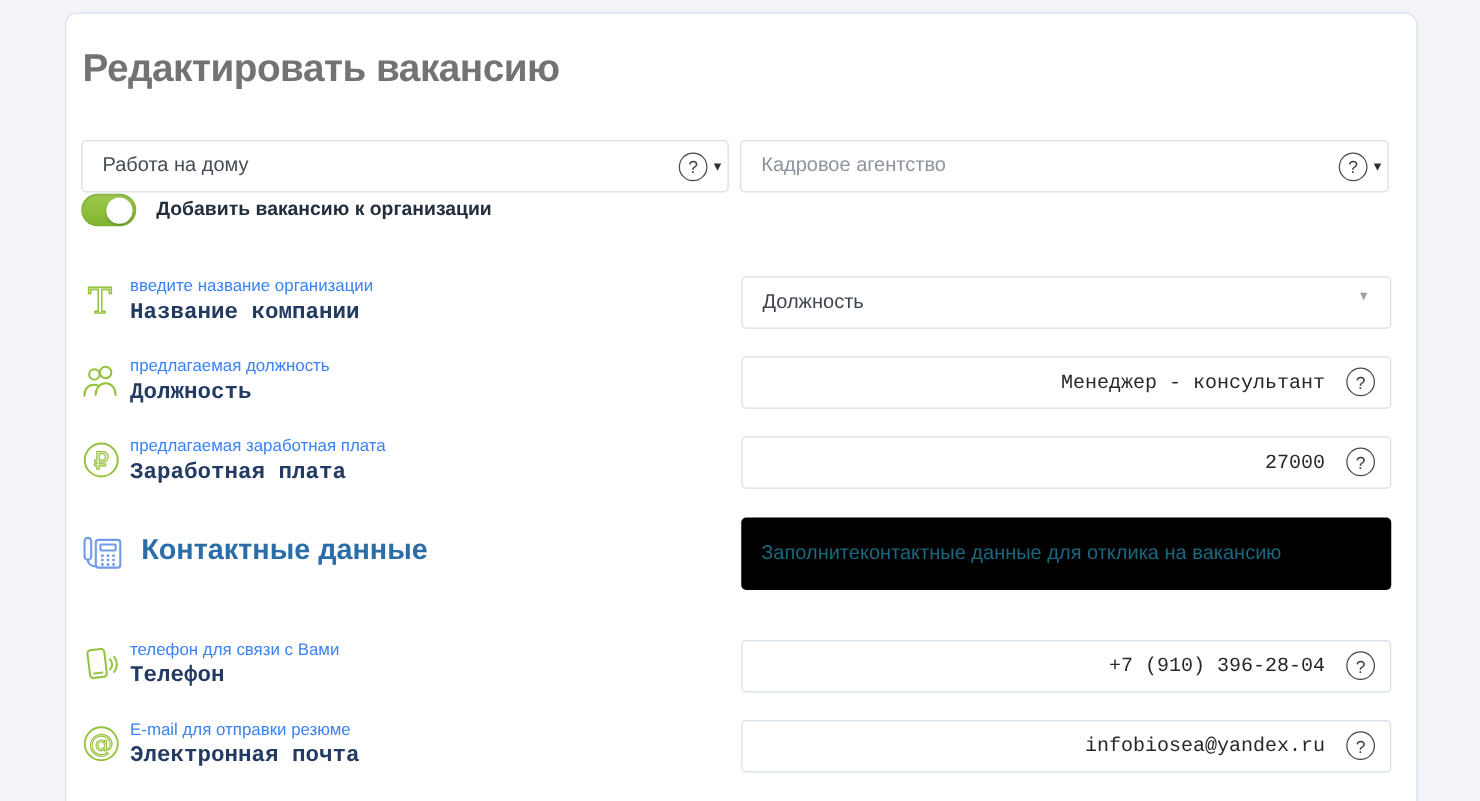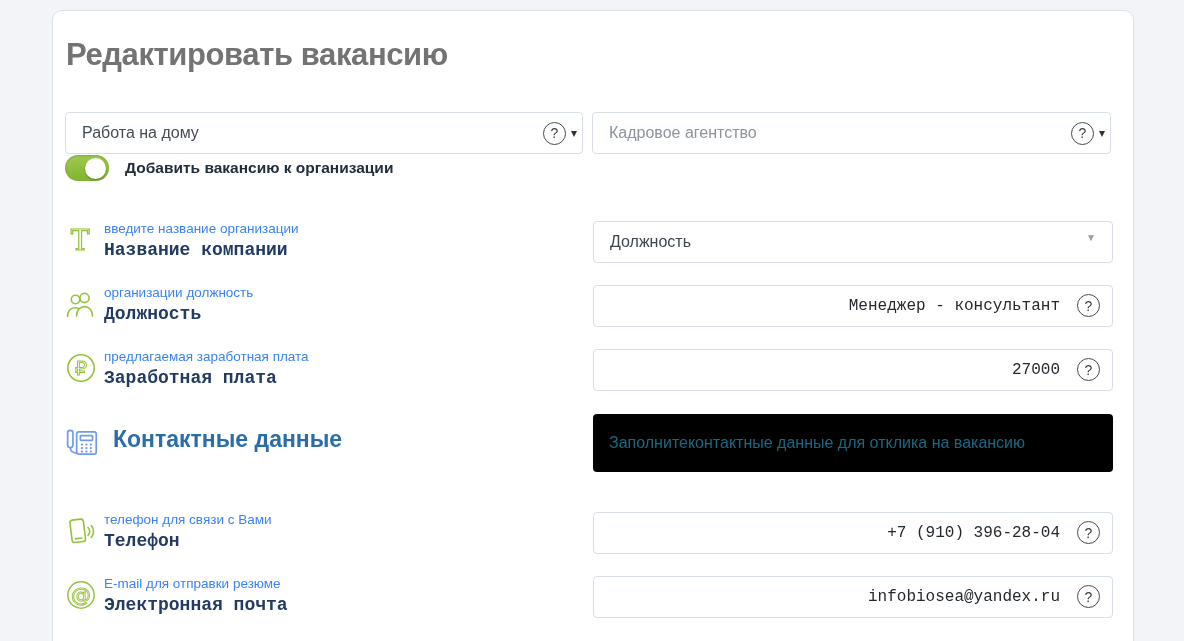--- a/index.html
+++ b/index.html
@@ -146,21 +146,21 @@
     <div class="left">
       <span class="icon-box">
         <svg width="32" height="30" viewBox="0 0 32 30" fill="none" stroke="#95c23d" stroke-width="1.6" stroke-linecap="round" stroke-linejoin="round">
           <circle cx="19.5" cy="9" r="4.6"></circle>
           <path d="M11.5 27c0-6 3.6-9.4 8-9.4s8 3.4 8 9.4"></path>
           <circle cx="10.5" cy="10.5" r="4.2"></circle>
           <path d="M2.5 27.5c0-5.6 3.4-8.8 7.5-8.8 1.4 0 2.7.3 3.8 1"></path>
         </svg>
       </span>
       <span class="ltext">
-        <div class="hint">организации должность</div>
+        <div class="hint">предлагаемая должность</div>
         <div class="lbl">Должность</div>
       </span>
     </div>
     <div class="ctrl-wrap">
       <input class="ctrl" type="text" value="Менеджер - консультант" style="">
       <span class="help">?</span>
     </div>
   </div>
 
   <div class="frow">

